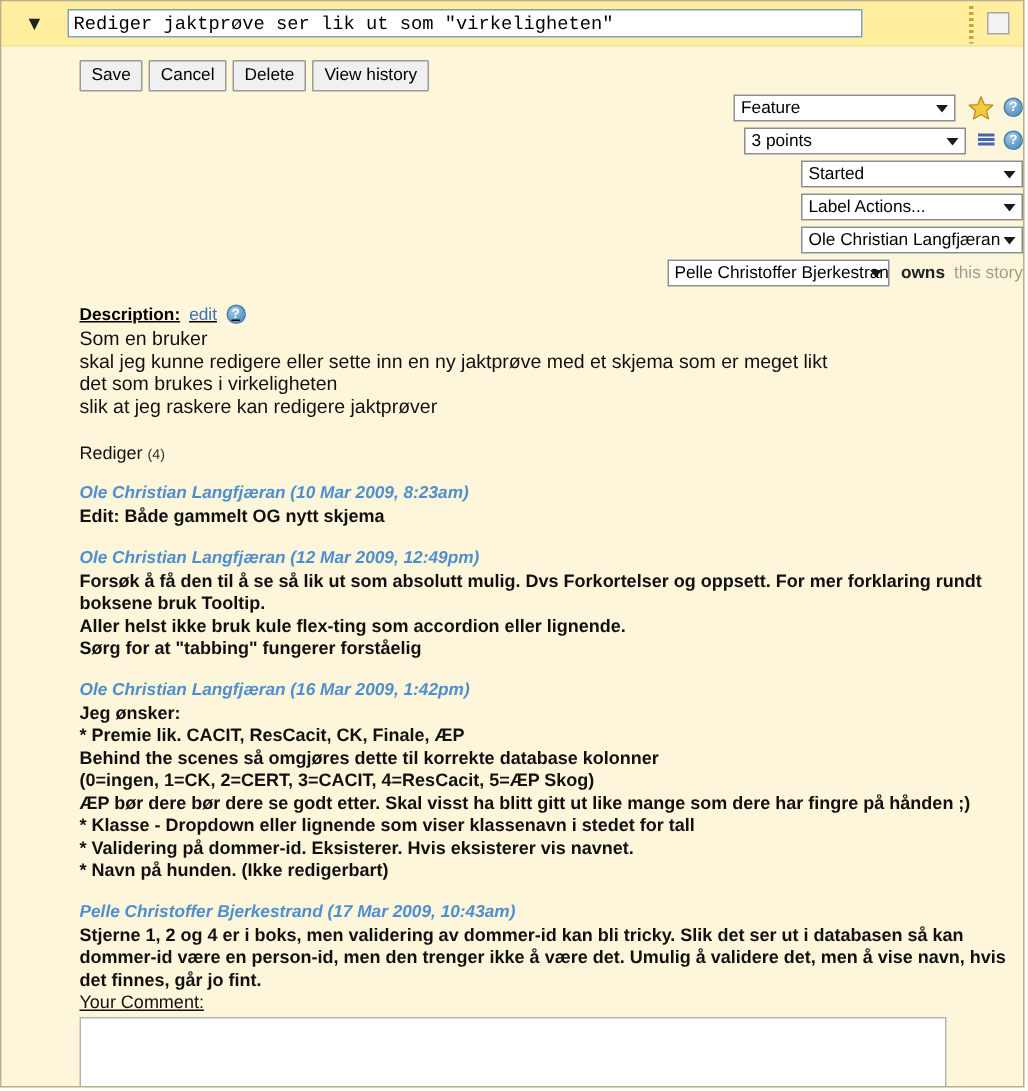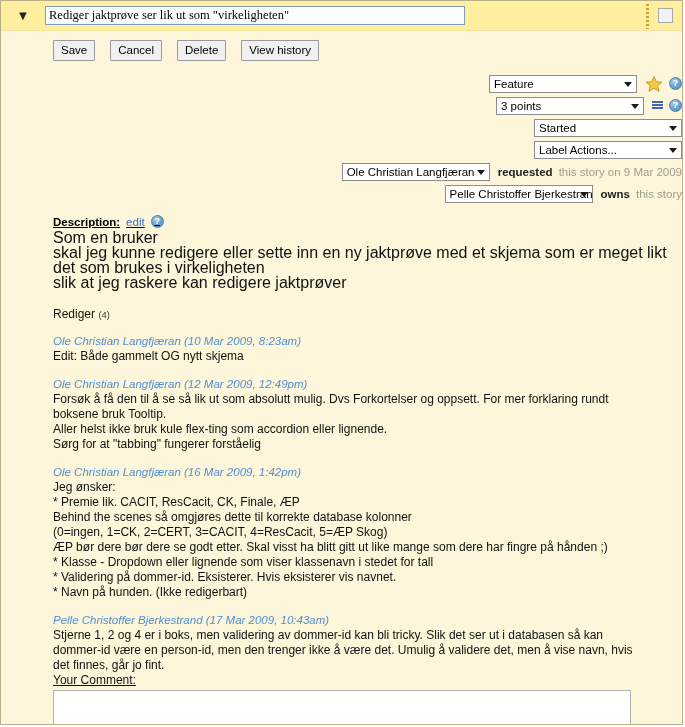--- a/index.html
+++ b/index.html
@@ -43,24 +43,24 @@
     width: 44px;
     text-align: center;
     font-size: 13px;
     line-height: 1;
     color: #222;
     cursor: pointer;
     user-select: none;
   }
   .title-input {
     flex: 0 0 auto;
-    width: 420px;
+    width: 530px;
     height: 19px;
     box-sizing: border-box;
-    font-family: Liberation Serif, serif;
+    font-family: Liberation Mono, monospace;
     font-size: 12.5px;
     padding: 1px 3px;
     border: 1px solid #7f9db9;
     background: #ffffff;
     color: #000;
     outline: none;
   }
   .header-right {
     position: absolute;
     right: 0;
@@ -99,22 +99,21 @@
     height: 695px;
     box-sizing: border-box;
   }
   .indent {
     padding-left: 52px;
   }
 
   
   .button-row {
     display: flex;
-    gap: 15px;
-    margin-bottom: 12px;
+    gap: 4px;
   }
   .btn {
     font-family: "Liberation Sans", sans-serif;
     font-size: 11.5px;
     line-height: 13px;
     padding: 3px 7px;
     background: #f0f0f0;
     border: 1px solid #9a9a9a;
     border-radius: 1px;
     color: #000;
@@ -212,34 +211,34 @@
   }
   .desc-label { font-weight: bold; color: #000; }
   .edit-link {
     color: #3a6fbd;
     text-decoration: none;
     font-size: 11.5px;
     cursor: pointer;
   }
   .desc-body {
     margin-top: 2px;
-    font-size: 16px;
+    font-size: 13px;
     line-height: 15px;
     color: #111;
     white-space: pre-line;
   }
 
   
   .comments-head {
     margin-top: 17px;
     font-size: 12px;
     color: #111;
   }
   .comments-head .count { font-size: 9.5px; color: #333; }
-  .comment { margin-top: 13px; }
+  .comment { margin-top: 13px; font-weight: bold; }
   .comment-author {
     color: #4f8fd0;
     font-style: italic;
     font-size: 11.5px;
     line-height: 15px;
     cursor: pointer;
   }
   .comment-text {
     font-size: 12px;
     line-height: 15px;
@@ -340,24 +339,20 @@
           <span>Label Actions...</span>
           <span class="arrow"></span>
         </div>
       </div>
 
       
       <div class="select-row">
         <div class="sel">
           <span>Ole Christian Langfjæran</span>
           <span class="arrow"></span>
-        </div>
-        <div class="row-extra owner-text">
-          <b>requested</b>
-          <span class="muted">this story on 9 Mar 2009</span>
         </div>
       </div>
 
       
       <div class="select-row">
         <div class="sel">
           <span>Pelle Christoffer Bjerkestrand</span>
           <span class="arrow"></span>
         </div>
         <div class="row-extra owner-text">

